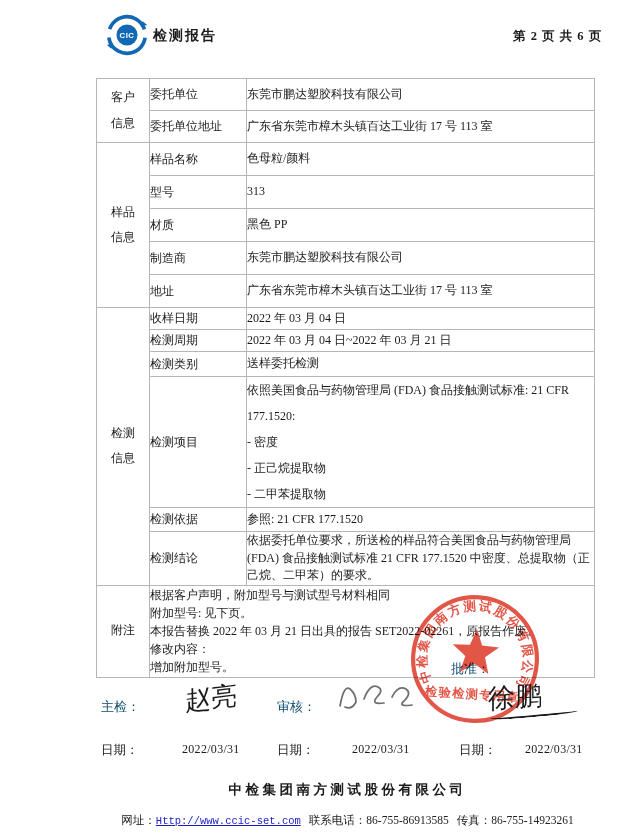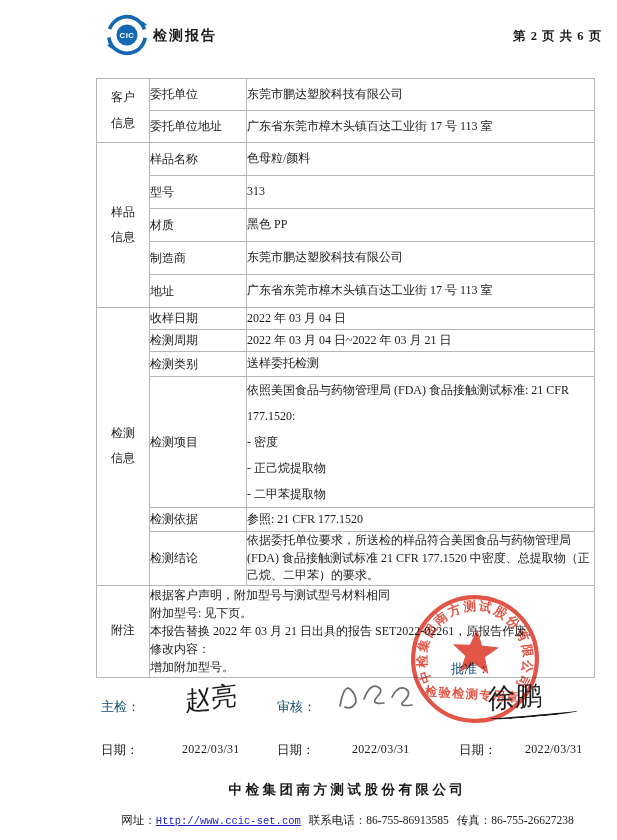--- a/index.html
+++ b/index.html
@@ -183,15 +183,15 @@
   <div class="sweep"></div>
 
   <div class="date-label" style="left:62px;top:742px;">日期：</div>
   <div class="date-val" style="left:143px;top:742px;">2022/03/31</div>
   <div class="date-label" style="left:238px;top:742px;">日期：</div>
   <div class="date-val" style="left:313px;top:742px;">2022/03/31</div>
   <div class="date-label" style="left:420px;top:742px;">日期：</div>
   <div class="date-val" style="left:486px;top:742px;">2022/03/31</div>
 
   <div class="ft-company">中检集团南方测试股份有限公司</div>
-  <div class="ft-line ft-web"><span>网址：</span><a class="weblink">Http://www.ccic-set.com</a><span class="gap" style="width:8px;"></span><span>联系电话：</span><span>86-755-86913585</span><span class="gap" style="width:8px;"></span><span>传真：</span><span>86-755-26627238</span></div>
+  <div class="ft-line ft-web"><span>网址：</span><a class="weblink">Http://www.ccic-set.com</a><span class="gap" style="width:8px;"></span><span>联系电话：</span><span>86-755-86913585</span><span class="gap" style="width:8px;"></span><span>传真：</span><span>86-755-14923261</span></div>
 
 </div>
 
 </body></html>

